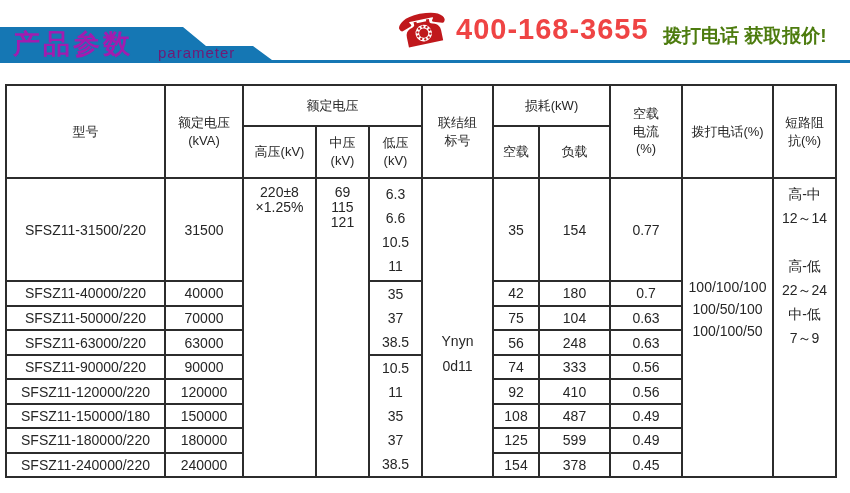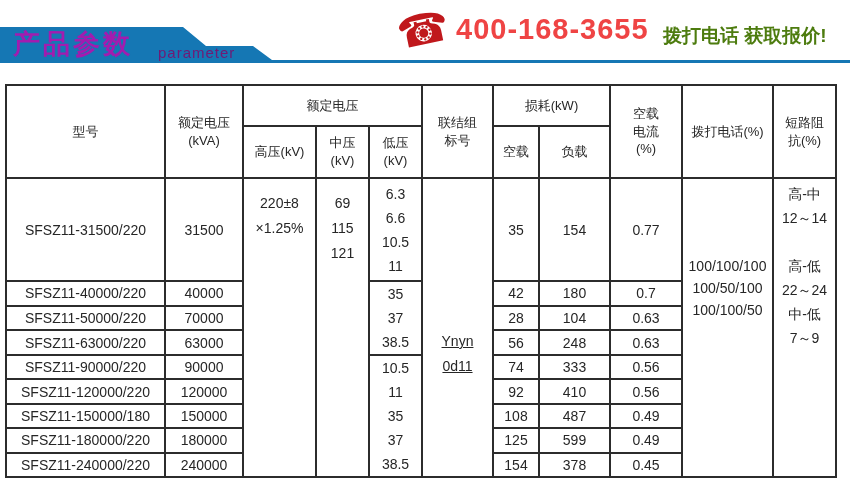--- a/index.html
+++ b/index.html
@@ -42,23 +42,23 @@
     border:2px solid #2c2c2c;text-align:center;vertical-align:middle;
     padding:0;font-weight:normal;overflow:hidden;
   }
   .spec th{font-size:13px;white-space:pre-line;line-height:1.35;}
   .spec td{font-size:14px;}
   .spec thead tr:nth-child(1){height:41px;}
   .spec thead tr:nth-child(2){height:52px;}
   .spec tbody tr{height:24px;}
   .spec tbody tr:nth-child(1){height:103px;}
   td.ml{white-space:pre-line;line-height:24px;}
-  td.top{vertical-align:top;padding-top:12px;line-height:25px;}
-  td.vector{vertical-align:top;padding-top:150px;line-height:25px;text-decoration:underline;}
-  td.dist{vertical-align:top;padding-top:76px;line-height:22px;}
+  td.top{vertical-align:top;padding-top:6px;line-height:15px;}
+  td.vector{vertical-align:top;padding-top:150px;line-height:25px;}
+  td.dist{vertical-align:top;padding-top:97px;line-height:22px;}
   td.imped{vertical-align:top;padding-top:3px;line-height:24px;}
 </style>
 </head>
 <body>
 
 <div class="ribbon"></div>
 <div class="banner-title">产品参数</div>
 <div class="banner-subtitle">parameter</div>
 <div class="phone-icon">☎</div>
 <div class="phone-number">400-168-3655</div>
@@ -139,21 +139,21 @@
         <td class="ml" rowspan="3">35
 37
 38.5</td>
         <td>42</td>
         <td>180</td>
         <td>0.7</td>
       </tr>
       <tr>
         <td>SFSZ11-50000/220</td>
         <td>70000</td>
-        <td>28</td>
+        <td>75</td>
         <td>104</td>
         <td>0.63</td>
       </tr>
       <tr>
         <td>SFSZ11-63000/220</td>
         <td>63000</td>
         <td>56</td>
         <td>248</td>
         <td>0.63</td>
       </tr>

